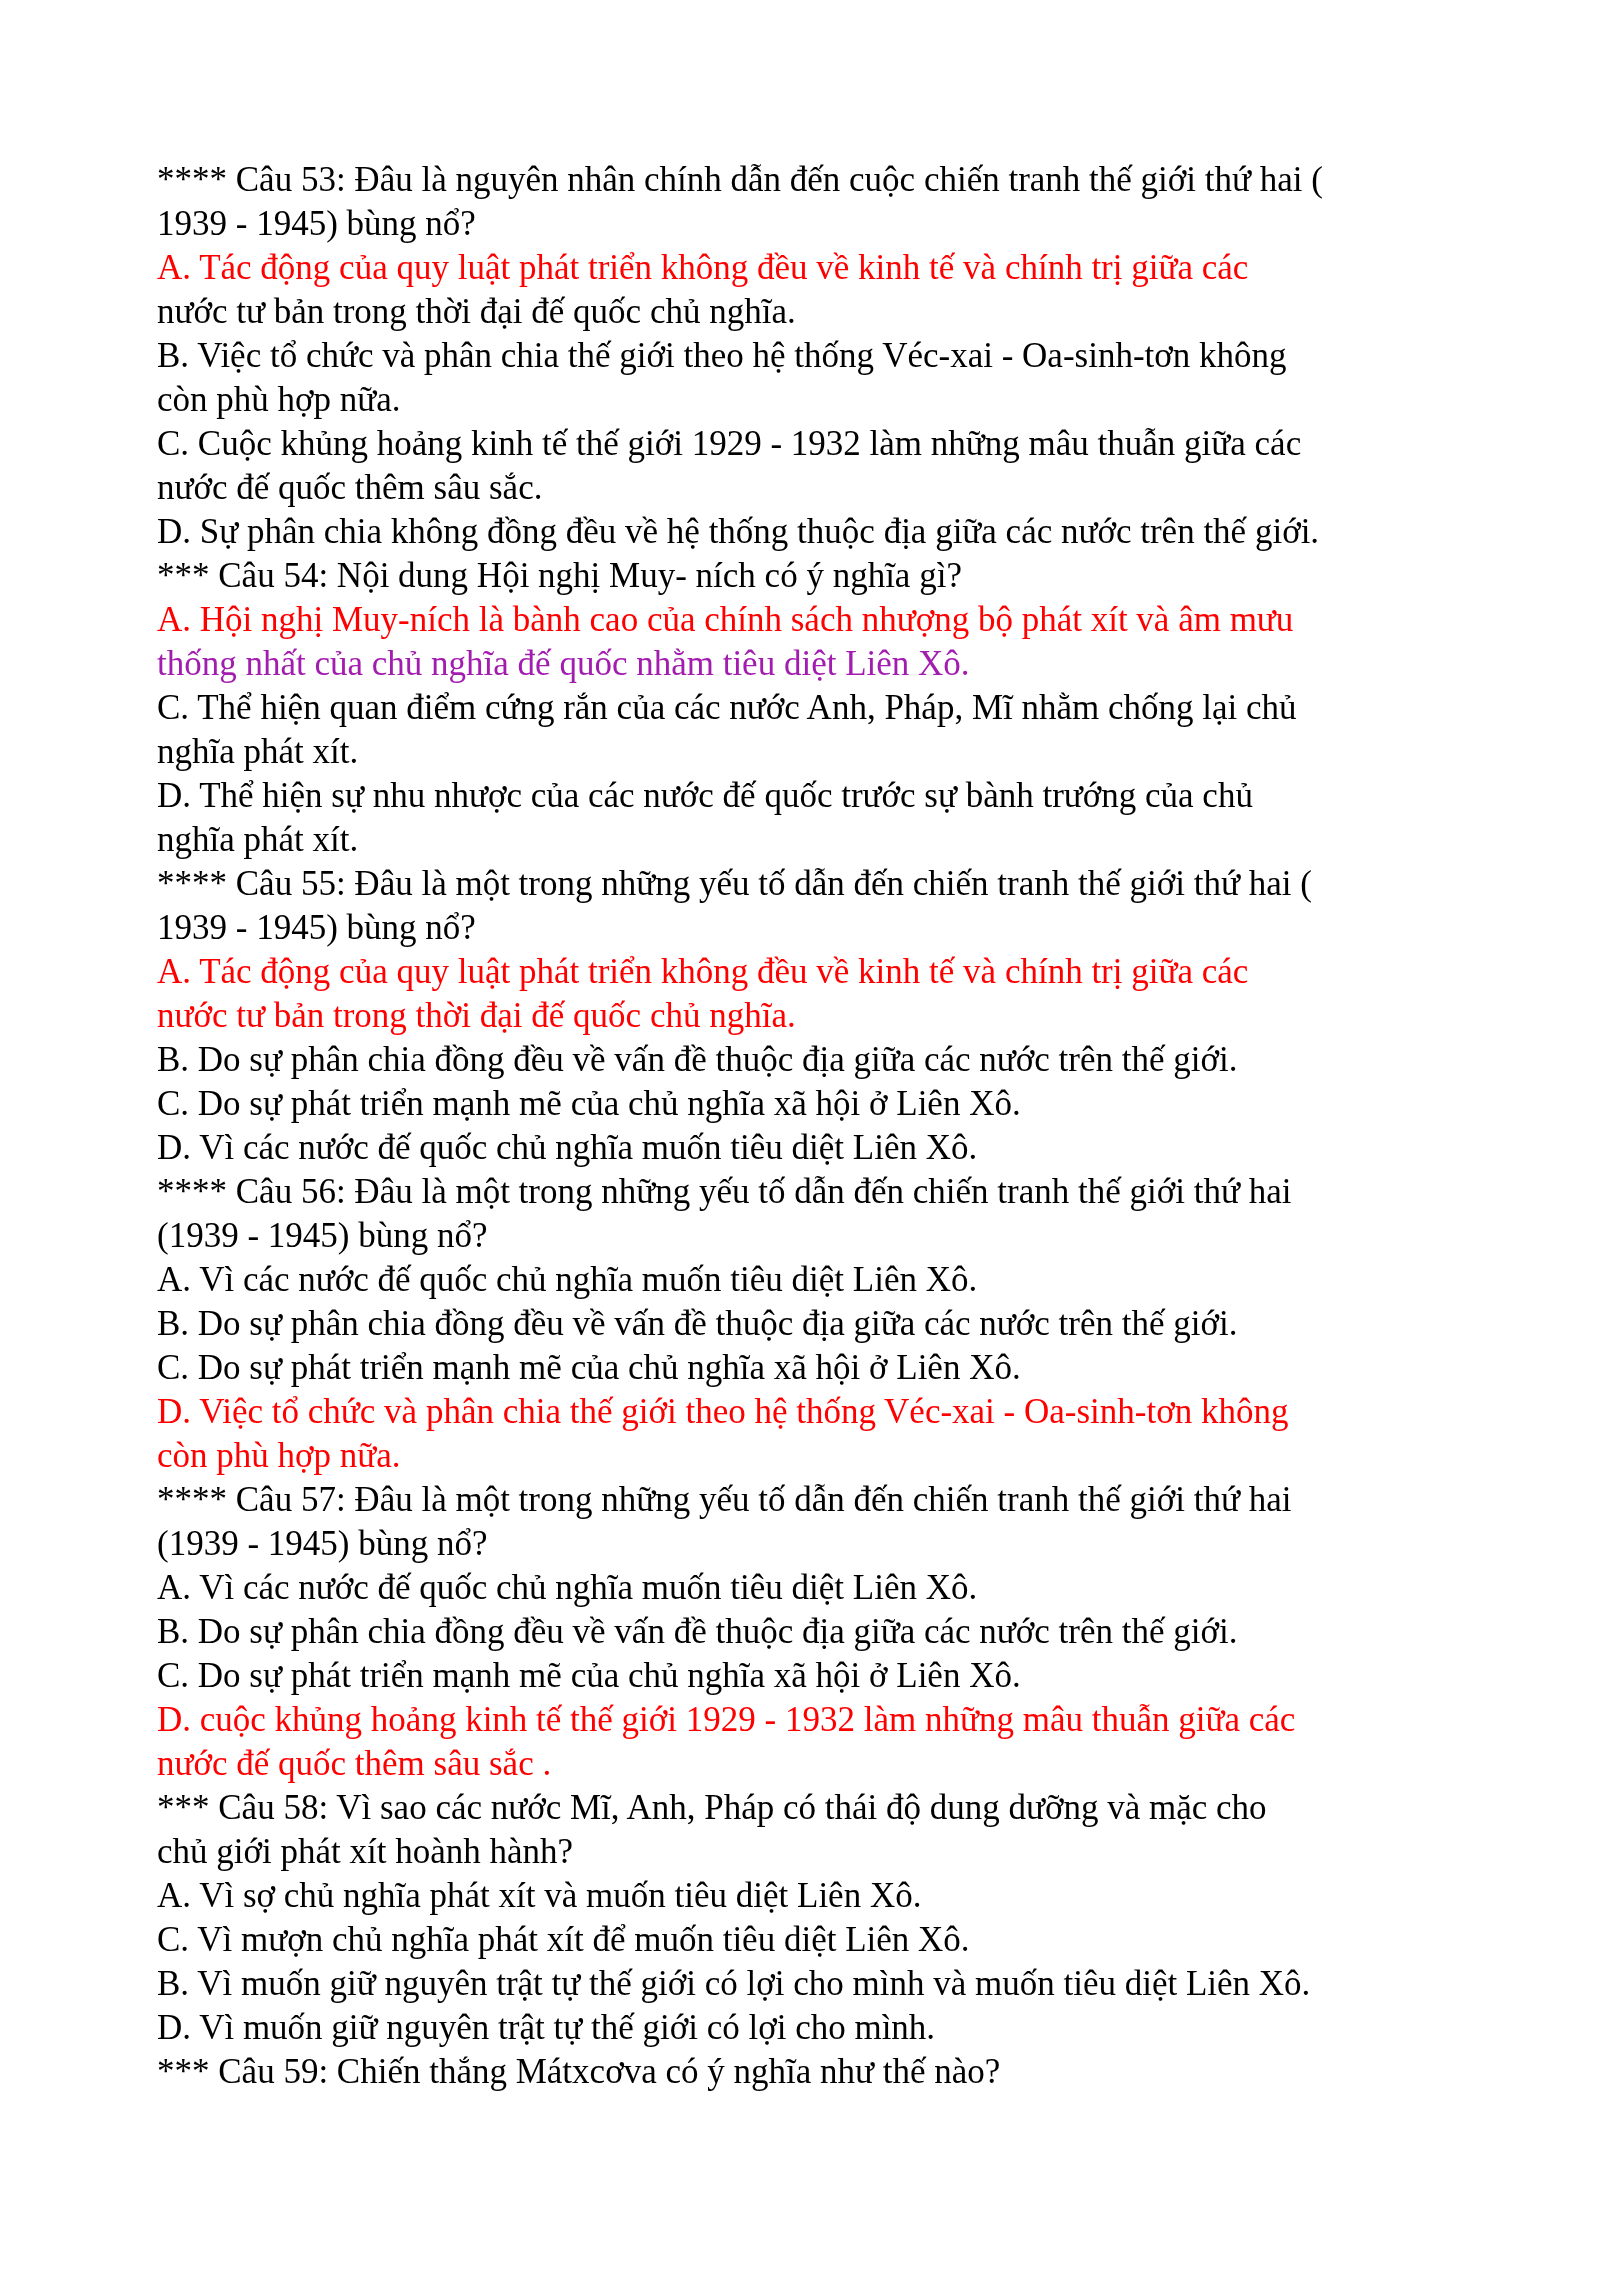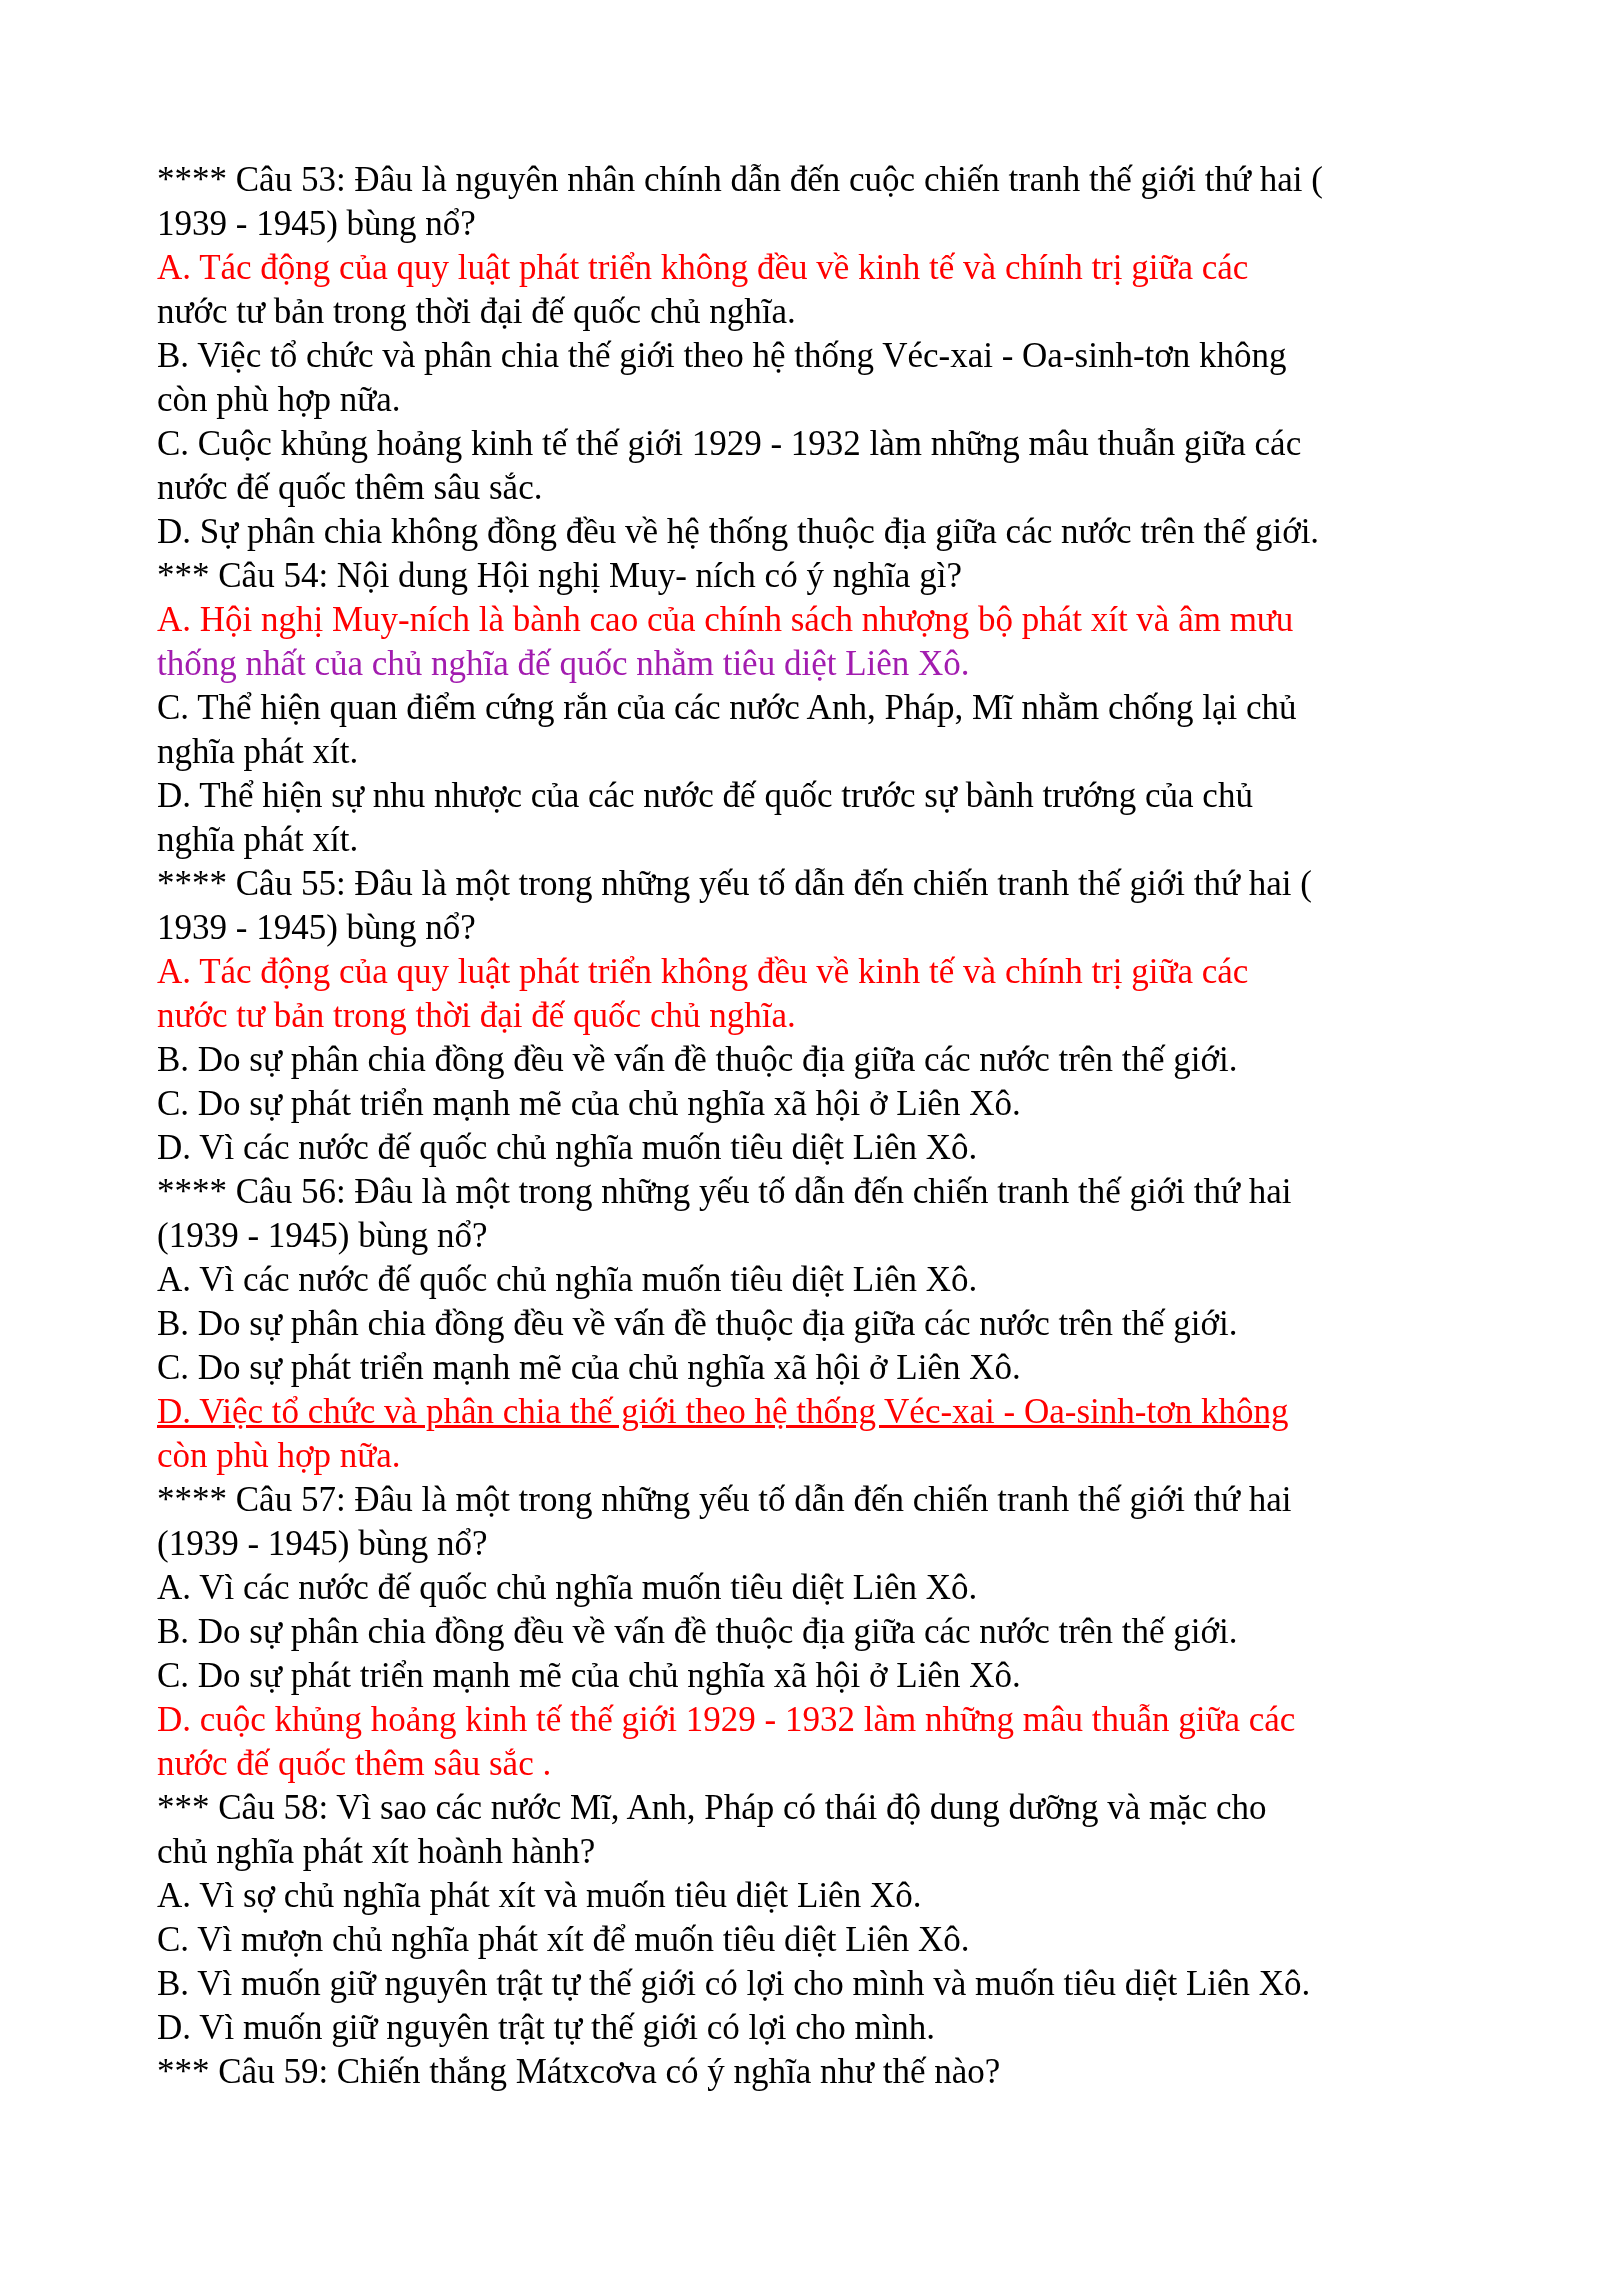--- a/index.html
+++ b/index.html
@@ -69,35 +69,35 @@
         <div class="line">B. Do sự phân chia đồng đều về vấn đề thuộc địa giữa các nước trên thế giới.</div>
         <div class="line">C. Do sự phát triển mạnh mẽ của chủ nghĩa xã hội ở Liên Xô.</div>
         <div class="line">D. Vì các nước đế quốc chủ nghĩa muốn tiêu diệt Liên Xô.</div>
       </div>
       <div class="question">
         <div class="line">**** Câu 56: Đâu là một trong những yếu tố dẫn đến chiến tranh thế giới thứ hai</div>
         <div class="line">(1939 - 1945) bùng nổ?</div>
         <div class="line">A. Vì các nước đế quốc chủ nghĩa muốn tiêu diệt Liên Xô.</div>
         <div class="line">B. Do sự phân chia đồng đều về vấn đề thuộc địa giữa các nước trên thế giới.</div>
         <div class="line">C. Do sự phát triển mạnh mẽ của chủ nghĩa xã hội ở Liên Xô.</div>
-        <div class="line red" style="color: rgb(255, 0, 0); text-decoration: underline;">D. Việc tổ chức và phân chia thế giới theo hệ thống Véc-xai - Oa-sinh-tơn không</div>
+        <div class="line red" style="color: rgb(255, 0, 0);">D. Việc tổ chức và phân chia thế giới theo hệ thống Véc-xai - Oa-sinh-tơn không</div>
         <div class="line red" style="color: rgb(255, 0, 0);">còn phù hợp nữa.</div>
       </div>
       <div class="question">
         <div class="line">**** Câu 57: Đâu là một trong những yếu tố dẫn đến chiến tranh thế giới thứ hai</div>
         <div class="line">(1939 - 1945) bùng nổ?</div>
         <div class="line">A. Vì các nước đế quốc chủ nghĩa muốn tiêu diệt Liên Xô.</div>
         <div class="line">B. Do sự phân chia đồng đều về vấn đề thuộc địa giữa các nước trên thế giới.</div>
         <div class="line">C. Do sự phát triển mạnh mẽ của chủ nghĩa xã hội ở Liên Xô.</div>
         <div class="line red" style="color: rgb(255, 0, 0);">D. cuộc khủng hoảng kinh tế thế giới 1929 - 1932 làm những mâu thuẫn giữa các</div>
         <div class="line red" style="color: rgb(255, 0, 0);">nước đế quốc thêm sâu sắc .</div>
       </div>
       <div class="question">
         <div class="line">*** Câu 58: Vì sao các nước Mĩ, Anh, Pháp có thái độ dung dưỡng và mặc cho</div>
-        <div class="line">chủ nghĩa phát xít hoành hành?</div>
+        <div class="line">chủ giới phát xít hoành hành?</div>
         <div class="line">A. Vì sợ chủ nghĩa phát xít và muốn tiêu diệt Liên Xô.</div>
         <div class="line">C. Vì mượn chủ nghĩa phát xít để muốn tiêu diệt Liên Xô.</div>
         <div class="line">B. Vì muốn giữ nguyên trật tự thế giới có lợi cho mình và muốn tiêu diệt Liên Xô.</div>
         <div class="line">D. Vì muốn giữ nguyên trật tự thế giới có lợi cho mình.</div>
       </div>
       <div class="question">
         <div class="line">*** Câu 59: Chiến thắng Mátxcơva có ý nghĩa như thế nào?</div>
       </div>
     </div>
 </div>

